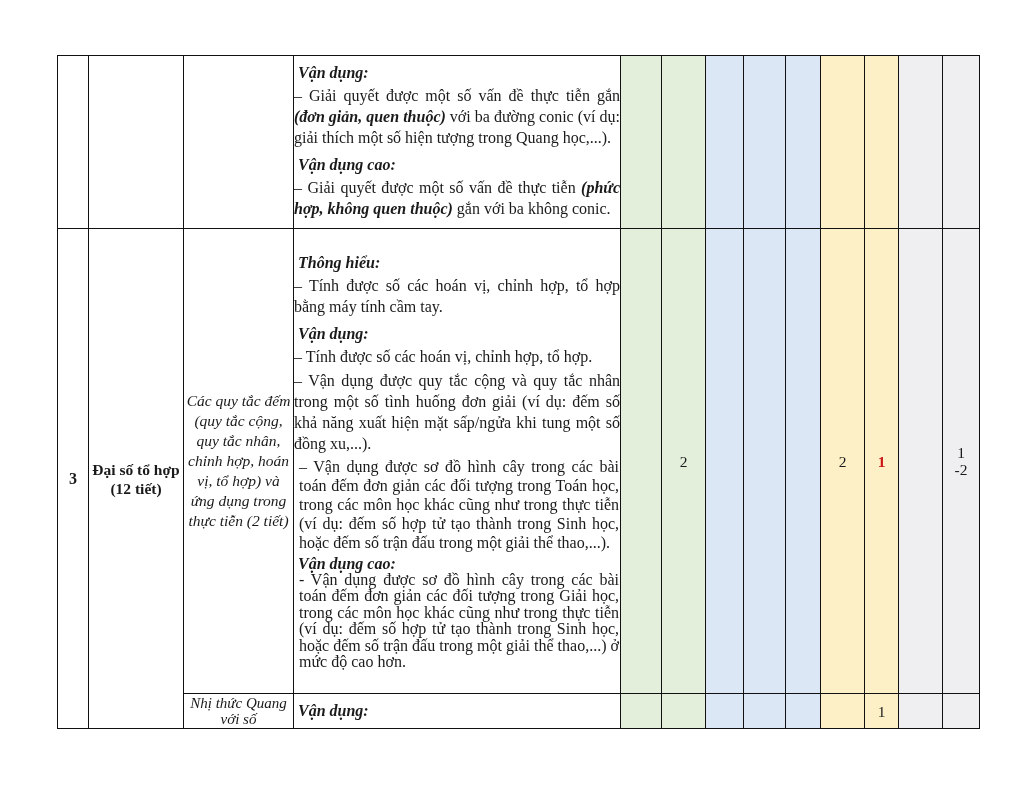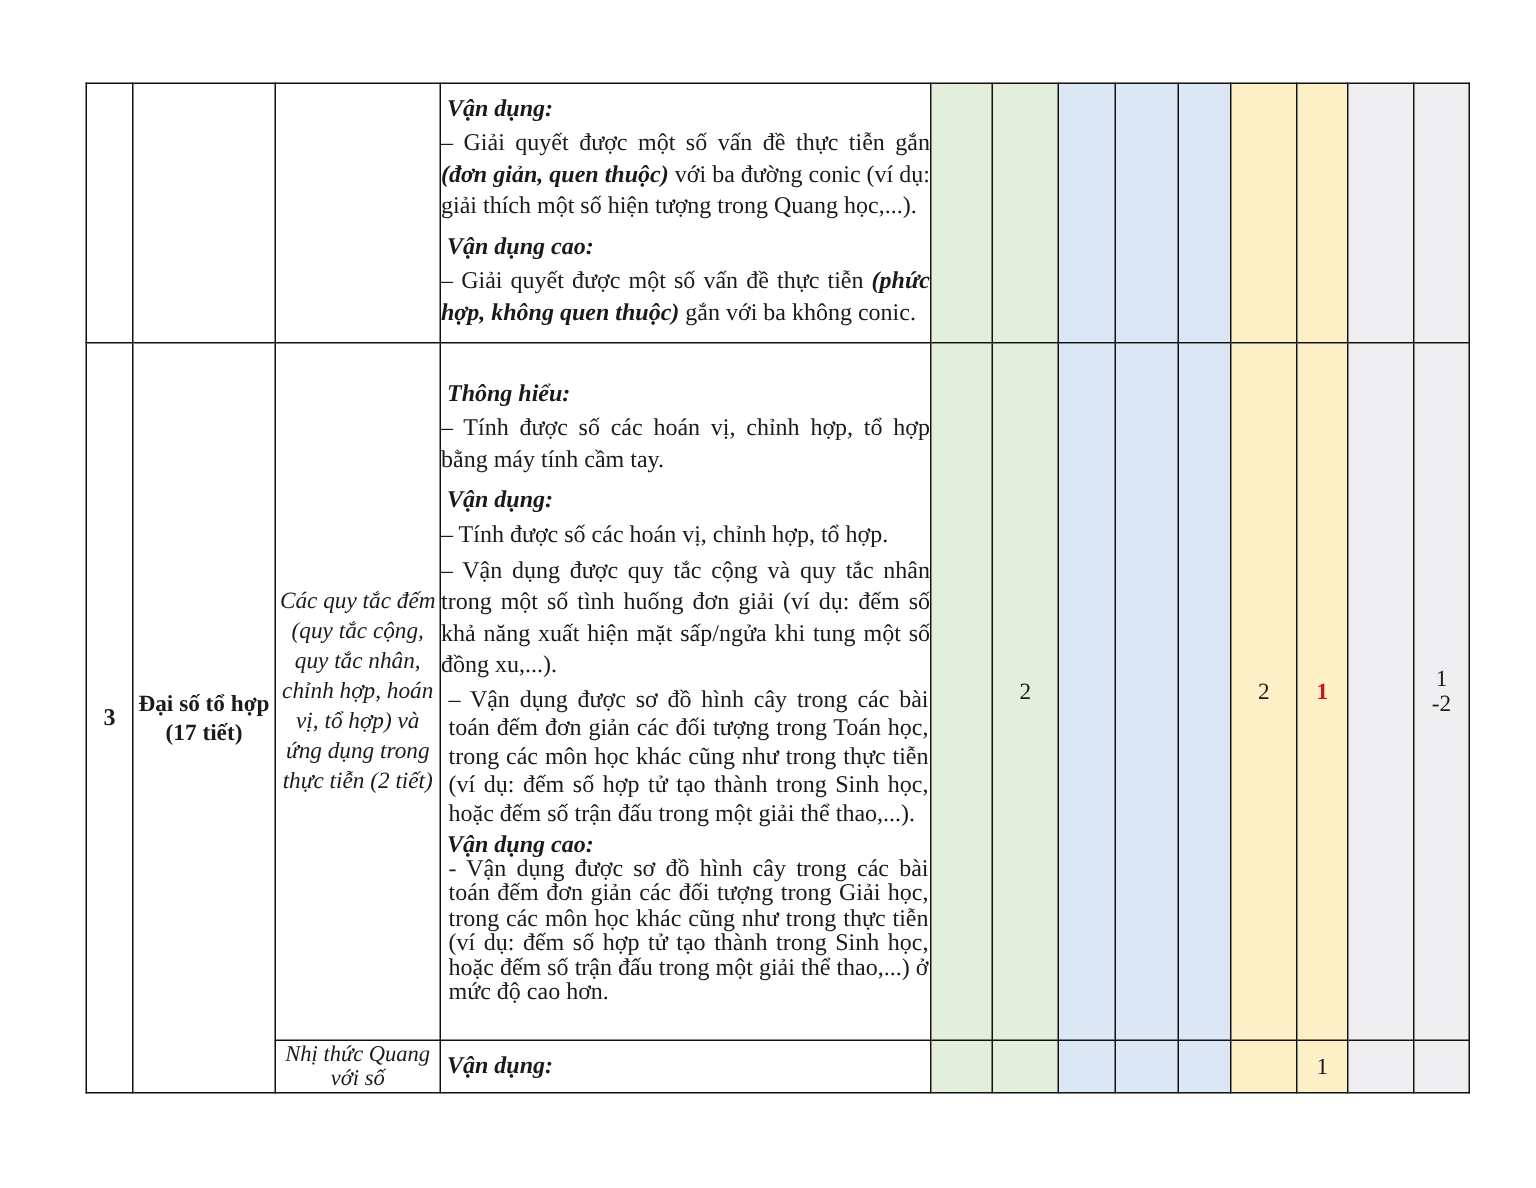--- a/index.html
+++ b/index.html
@@ -134,21 +134,21 @@
         <td class="score" style="background-color: rgb(253, 240, 198);"></td>
         <td class="score" style="background-color: rgb(253, 240, 198);"></td>
         <td class="score" style="background-color: rgb(239, 239, 241);"></td>
         <td class="score" style="background-color: rgb(239, 239, 241);"></td>
       </tr>
 
       <tr class="r-daiso">
         <td class="cell-stt" rowspan="2">3</td>
         <td class="cell-topic" rowspan="2">
           <div>Đại số tổ hợp</div>
-          <div>(17 tiết)</div>
+          <div>(12 tiết)</div>
         </td>
         <td class="cell-unit">Các quy tắc đếm (quy tắc cộng, quy tắc nhân, chỉnh hợp, hoán vị, tổ hợp) và ứng dụng trong thực tiễn (2 tiết)</td>
         <td class="cell-content">
           <p class="lvl-heading">Thông hiểu:</p>
           <p class="para mb6">– Tính được số các hoán vị, chỉnh hợp, tổ hợp bằng máy tính cầm tay.</p>
           <p class="lvl-heading">Vận dụng:</p>
           <p class="para">– Tính được số các hoán vị, chỉnh hợp, tổ hợp.</p>
           <p class="para">– Vận dụng được quy tắc cộng và quy tắc nhân trong một số tình huống đơn giải (ví dụ: đếm số khả năng xuất hiện mặt sấp/ngửa khi tung một số đồng xu,...).</p>
           <p class="para indent lh19">– Vận dụng được sơ đồ hình cây trong các bài toán đếm đơn giản các đối tượng trong Toán học, trong các môn học khác cũng như trong thực tiễn (ví dụ: đếm số hợp tử tạo thành trong Sinh học, hoặc đếm số trận đấu trong một giải thể thao,...).</p>
           <p class="lvl-heading h-compact">Vận dụng cao:</p>

